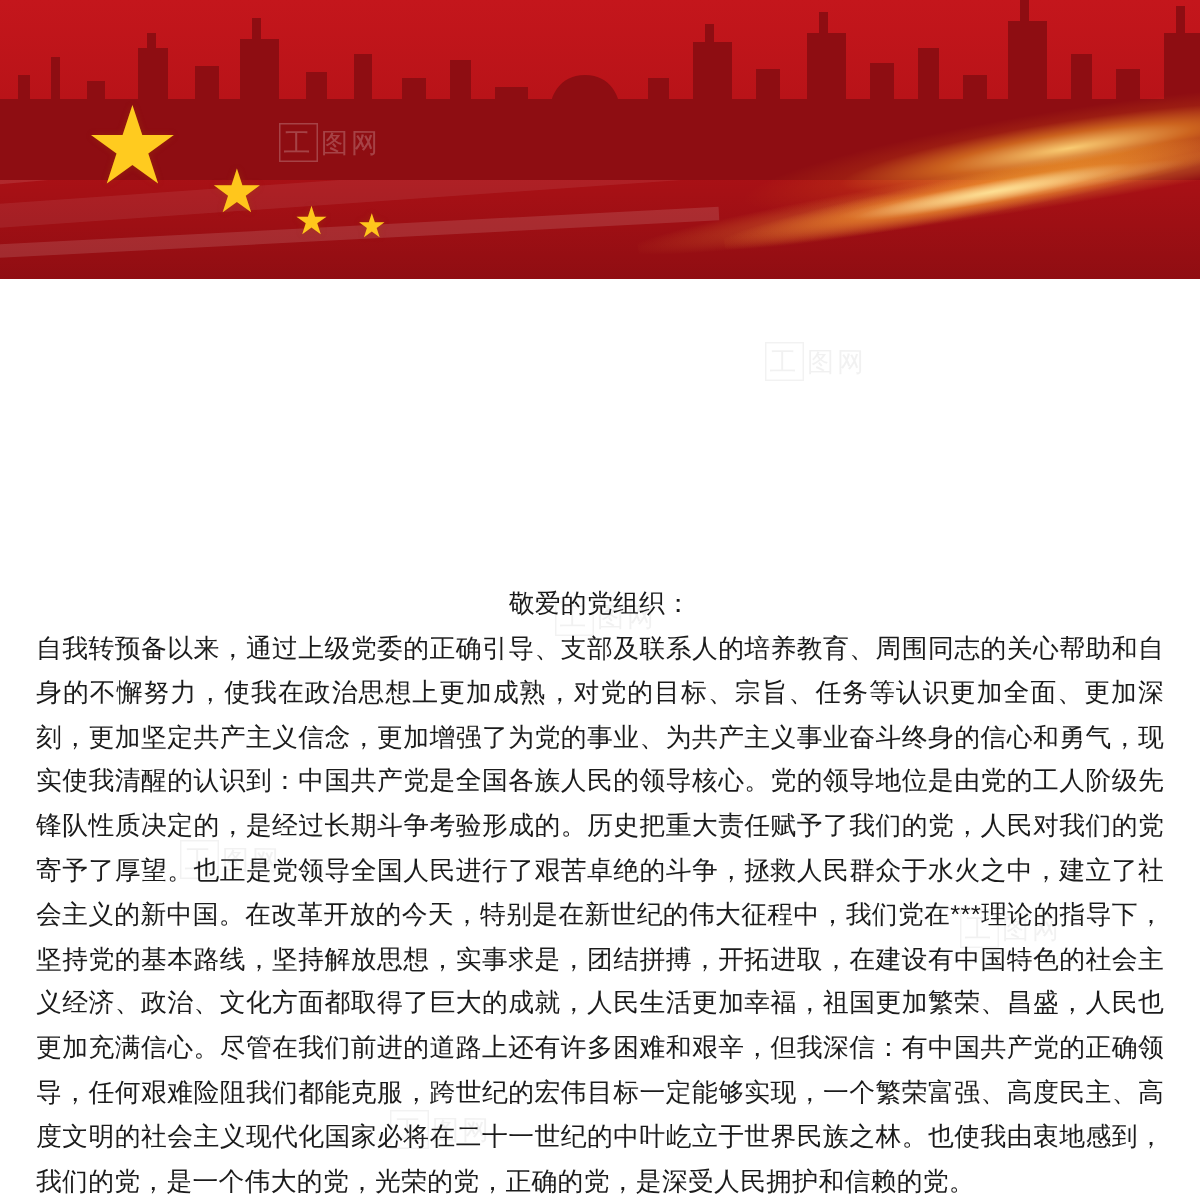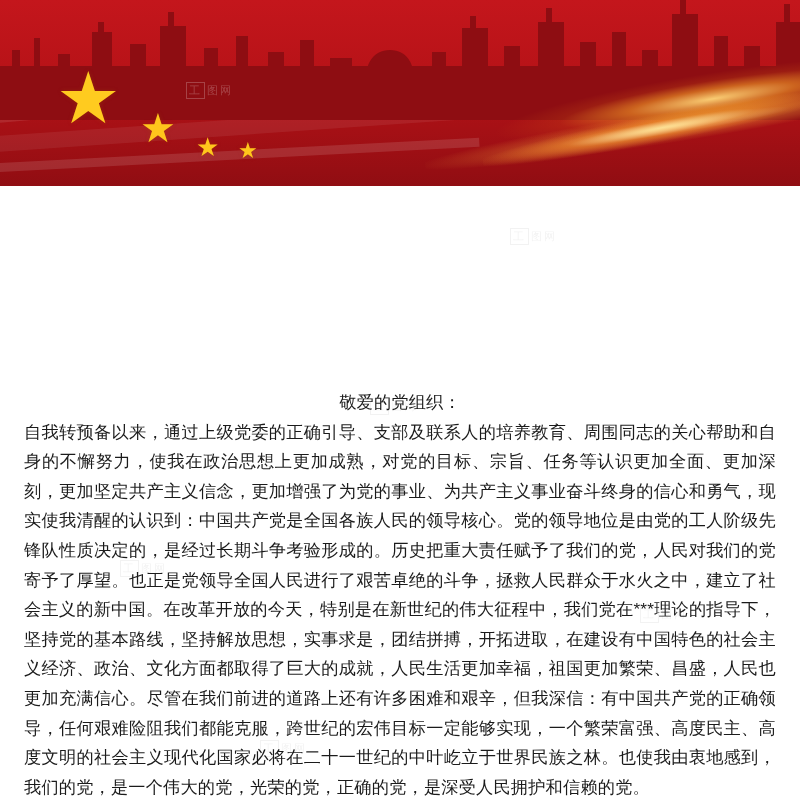--- a/index.html
+++ b/index.html
@@ -128,21 +128,21 @@
   .letter p.body {
     margin: 0;
     text-align: justify;
     text-justify: inter-ideograph;
   }
 
   
   .wm {
     position: absolute;
     color: rgba(0, 0, 0, 0.055);
-    font-size: 11px;
+    font-size: 18px;
     letter-spacing: 2px;
     font-family: Liberation Serif, serif;
     white-space: nowrap;
     pointer-events: none;
     user-select: none;
   }
   .wm .wm-box {
     display: inline-block;
     border: 1px solid rgba(0,0,0,0.05);
     padding: 0 2px;

